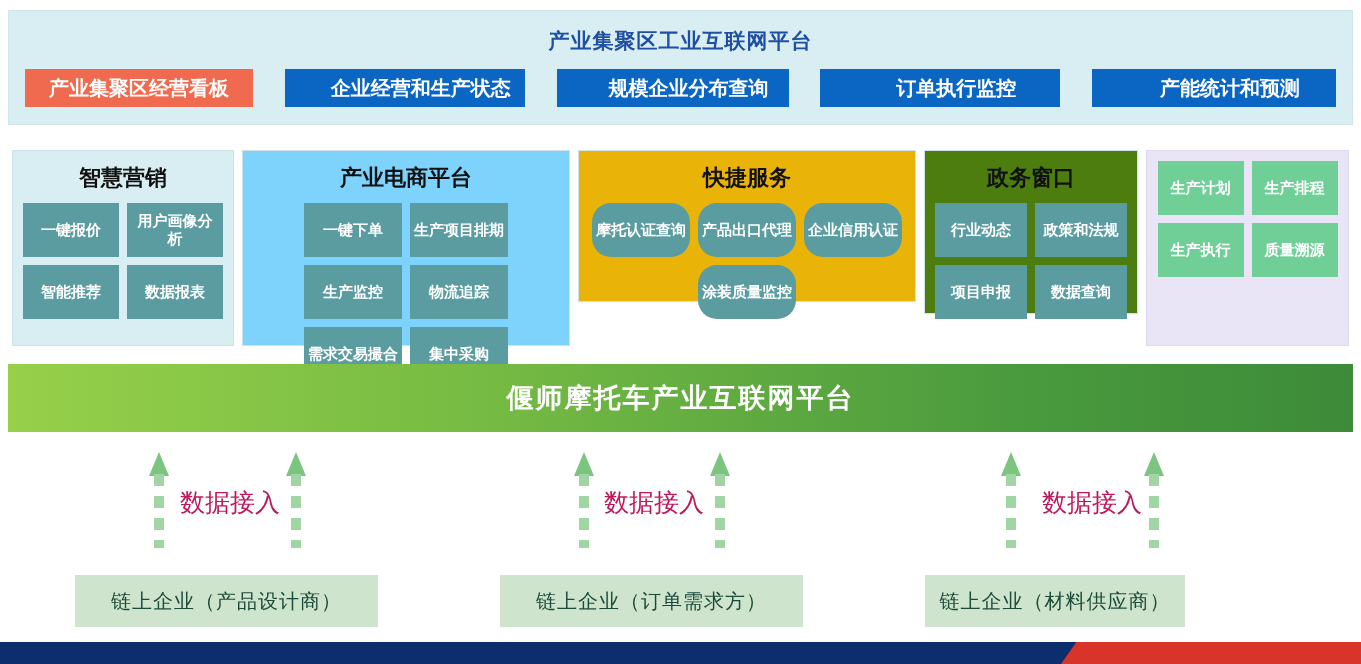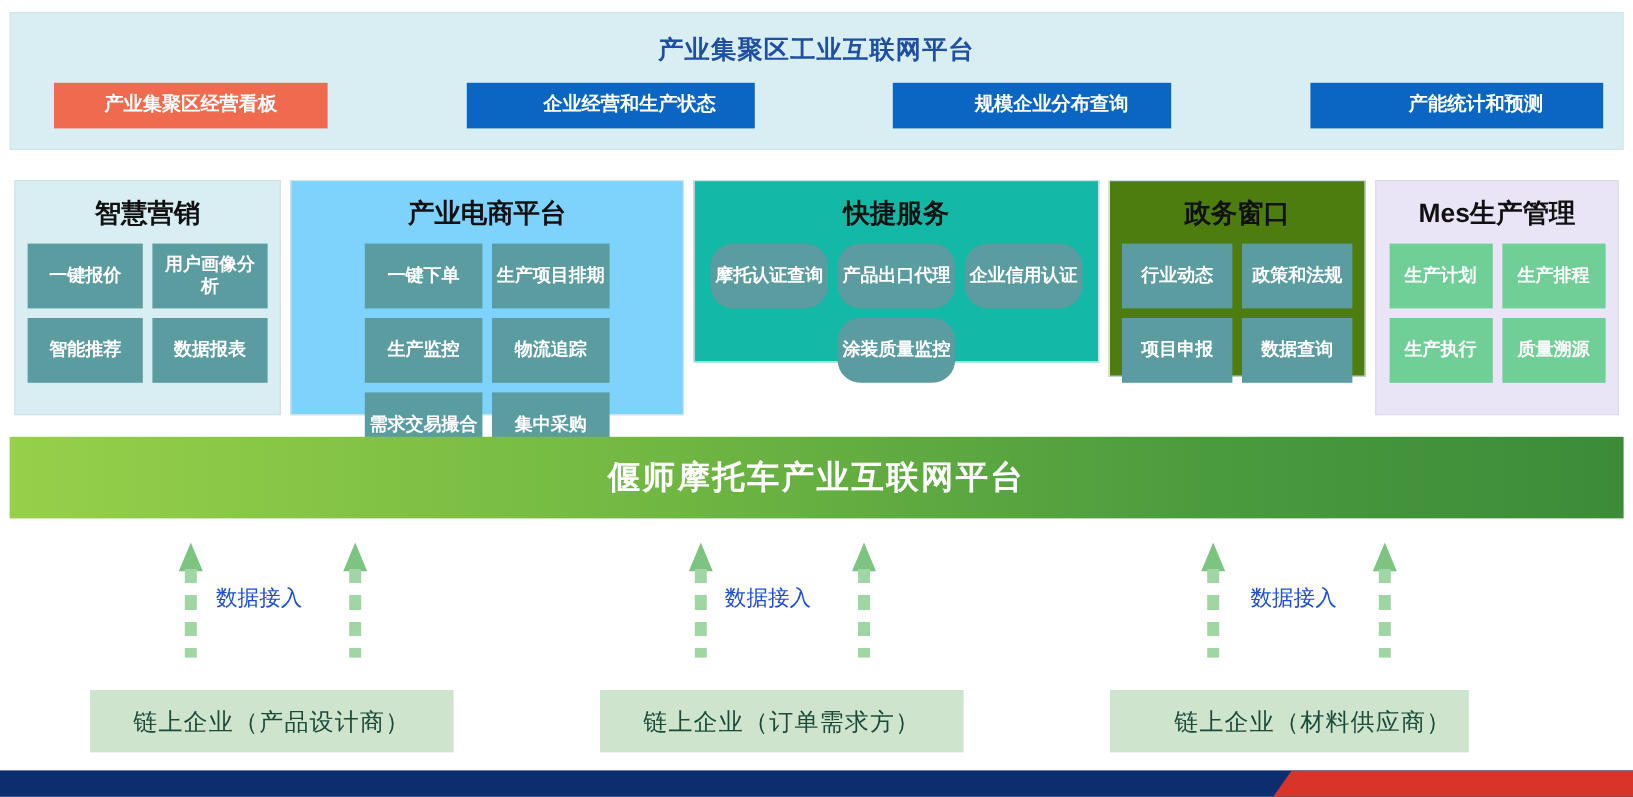--- a/index.html
+++ b/index.html
@@ -36,25 +36,24 @@
   }
   .tab-row {
     display: flex;
     justify-content: space-between;
     margin: 14px 16px 0 16px;
   }
   .tab {
     height: 38px;
     line-height: 38px;
     color: #ffffff;
-    font-size: 16px;
+    font-size: 20px;
     font-weight: bold;
     text-align: center;
     box-sizing: border-box;
-    margin-left: 20px;
   }
   .tab.primary { background: #0b66c3; padding-left: 32px; }
   .tab.active  { background: #ef6a4e; }
   .tab-w1 { width: 228px; }
   .tab-w2 { width: 240px; }
   .tab-w3 { width: 232px; }
   .tab-w4 { width: 240px; }
   .tab-w5 { width: 244px; }
 
   
@@ -103,21 +102,21 @@
 
   
   #g1 { left: 4px; width: 222px; height: 196px; background: #d9eef2; }
   #g1 .cell { width: 96px; }
 
   
   #g2 { left: 234px; width: 328px; height: 196px; background: #7dd3fc; }
   #g2 .cell { width: 98px; }
 
   
-  #g3 { left: 570px; width: 338px; height: 152px; background: #14b8a6; }
+  #g3 { left: 570px; width: 338px; height: 152px; background: #eab308; }
   #g3 .cell { width: 98px; border-radius: 19px; }
   #g3 .cell.wide { width: 204px; }
 
   
   #g4 { left: 916px; width: 214px; height: 164px; background: #4d7c0f; }
   #g4 .cell { width: 92px; }
 
   
   #g5 { left: 1138px; width: 203px; height: 196px; background: #e9e5f7; border-color:#ded8f0;}
   #g5 .cell { width: 86px; background: #6fcf97; }
@@ -169,42 +168,42 @@
     left: -4px;
     top: 0;
     width: 0; height: 0;
     border-left: 10px solid transparent;
     border-right: 10px solid transparent;
     border-bottom: 24px solid #7cc47f;
   }
   .flow-label {
     position: absolute;
     font-family: "Liberation Serif", serif;
-    font-size: 18px;
-    color: #1d4ed8;
+    font-size: 25px;
+    color: #be185d;
     top: 46px;
     white-space: nowrap;
   }
 
   
   .ent {
     position: absolute;
     height: 52px;
     background: #cfe4cc;
     color: #1c4a3a;
     font-family: "Liberation Serif", serif;
     font-size: 20px;
     display: flex;
     align-items: center;
     justify-content: center;
     letter-spacing: 1px;
   }
   #e1 { left: 75px;  top: 575px; width: 303px; }
   #e2 { left: 500px; top: 575px; width: 303px; }
-  #e3 { left: 925px; top: 575px; width: 260px; padding-left: 39px; }
+  #e3 { left: 925px; top: 575px; width: 260px; }
 
   
   .footer-strip {
     position: absolute;
     left: 0;
     bottom: 0;
     width: 1361px;
     height: 22px;
     background: #0d2e6e;
     overflow: hidden;
@@ -222,20 +221,21 @@
 </style>
 </head>
 <body>
 
 <div class="top-panel">
   <div class="top-title">产业集聚区工业互联网平台</div>
   <div class="tab-row">
     <div class="tab active tab-w1">产业集聚区经营看板</div>
     <div class="tab primary tab-w2">企业经营和生产状态</div>
     <div class="tab primary tab-w3">规模企业分布查询</div>
+    <div class="tab primary tab-w4">订单执行监控</div>
     <div class="tab primary tab-w5">产能统计和预测</div>
   </div>
 </div>
 
 <div class="groups">
 
   <div class="group" id="g1">
     <div class="group-title">智慧营销</div>
     <div class="cells">
       <div class="cell">一键报价</div>
@@ -271,21 +271,20 @@
     <div class="group-title">政务窗口</div>
     <div class="cells">
       <div class="cell">行业动态</div>
       <div class="cell">政策和法规</div>
       <div class="cell">项目申报</div>
       <div class="cell">数据查询</div>
     </div>
   </div>
 
   <div class="group" id="g5">
-    <div class="group-title">Mes生产管理</div>
     <div class="cells">
       <div class="cell">生产计划</div>
       <div class="cell">生产排程</div>
       <div class="cell">生产执行</div>
       <div class="cell">质量溯源</div>
     </div>
   </div>
 
 </div>
 

